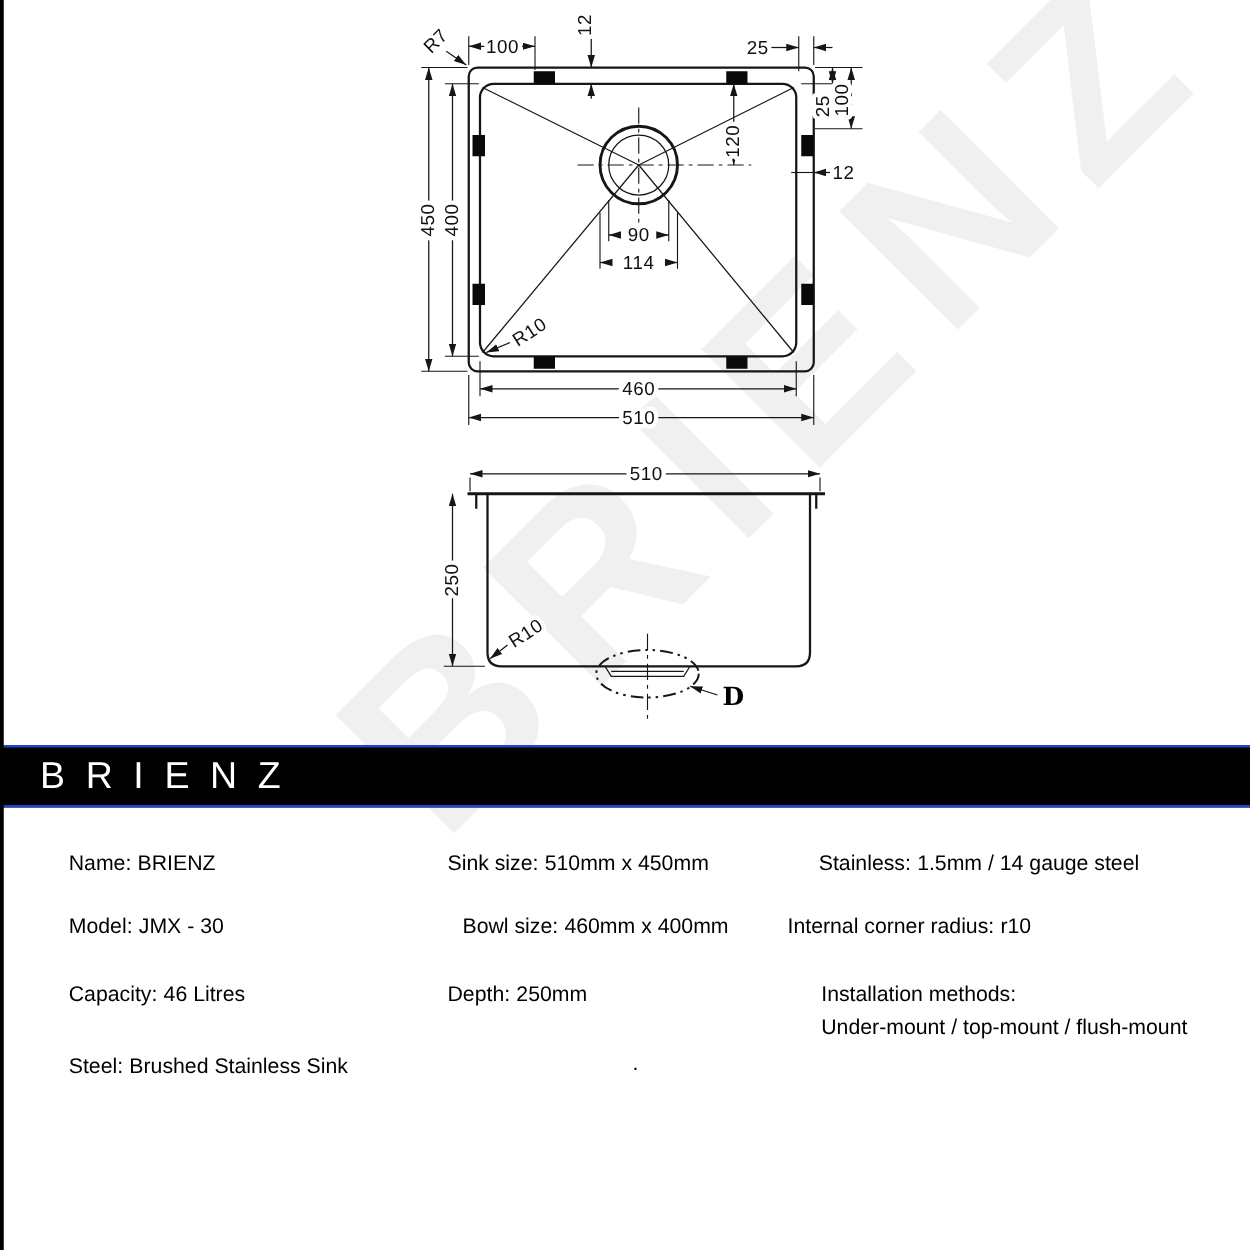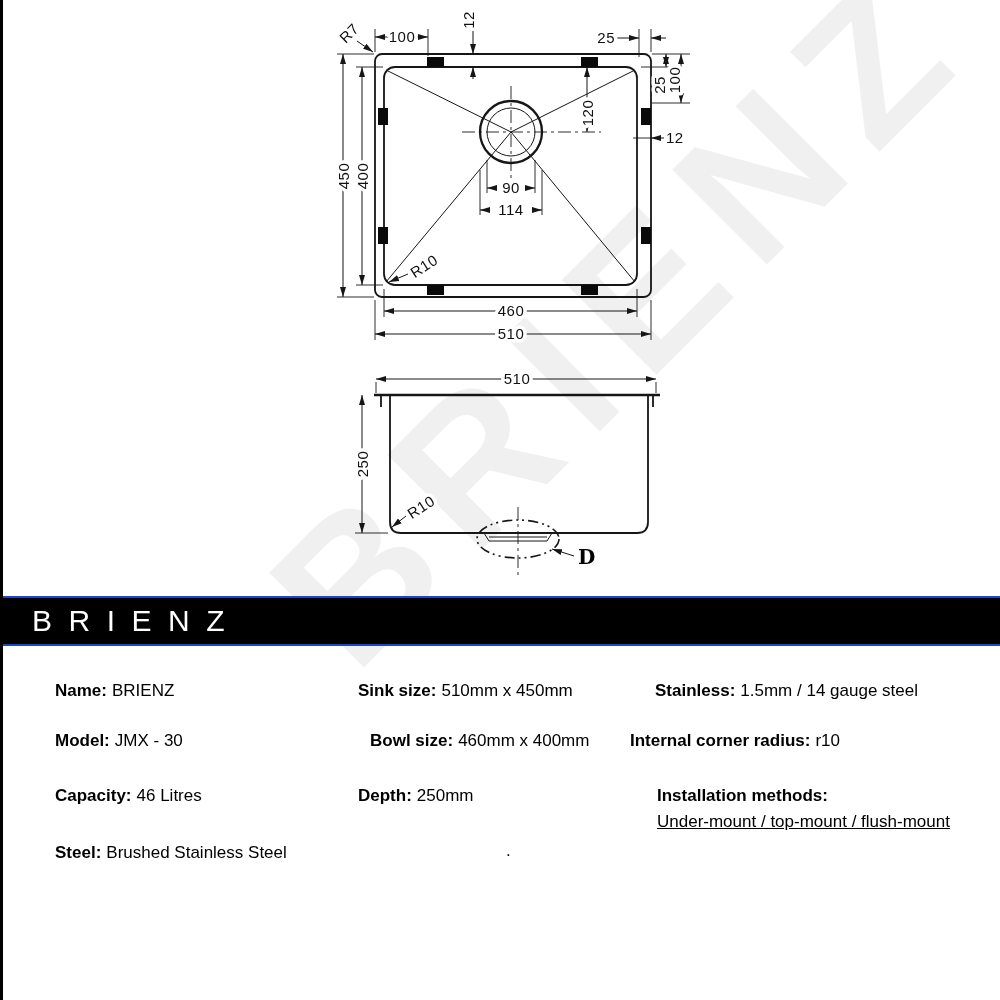--- a/index.html
+++ b/index.html
@@ -26,22 +26,22 @@
   .dlabel{font-family:"DejaVu Serif",serif;font-size:20px;font-weight:bold;fill:#000;}
   
   #brand-bar{position:absolute;left:0;top:596px;width:1000px;height:50px;box-sizing:border-box;
              background:var(--bar-bg,#000);border-top:2px solid var(--accent,#1d45c9);
              border-bottom:2px solid var(--accent,#1d45c9);border-left:2px solid var(--accent,#1d45c9);
              z-index:2;}
   #brand-bar .brand{display:block;padding-left:30px;line-height:45px;font-size:30px;
              color:var(--bar-fg,#fff);letter-spacing:0.55em;font-weight:400;}
   
   .cell{position:absolute;font-size:17px;line-height:26px;white-space:nowrap;z-index:2;}
-  .cell b{font-weight:bold;margin-right:5px;}
-  .cell.stack span{display:block;text-decoration:underline;}
+  .cell b{font-weight:normal;margin-right:5px;}
+  .cell.stack span{display:block;}
   #stray-dot{position:absolute;left:506px;top:841px;font-size:17px;z-index:2;}
 </style>
 </head>
 <body>
 
 <div id="page">
 
   <div id="wm-clip">
     <div id="watermark">BRIENZ</div>
   </div>
@@ -185,21 +185,21 @@
     <div class="cell" style="left:55px;top:678px">
       <b>Name:</b><span>BRIENZ</span>
     </div>
     <div class="cell" style="left:55px;top:728px">
       <b>Model:</b><span>JMX - 30</span>
     </div>
     <div class="cell" style="left:55px;top:783px">
       <b>Capacity:</b><span>46 Litres</span>
     </div>
     <div class="cell" style="left:55px;top:840px">
-      <b>Steel:</b><span>Brushed Stainless Steel</span>
+      <b>Steel:</b><span>Brushed Stainless Sink</span>
     </div>
 
     <div class="cell" style="left:358px;top:678px">
       <b>Sink size:</b><span>510mm x 450mm</span>
     </div>
     <div class="cell" style="left:370px;top:728px">
       <b>Bowl size:</b><span>460mm x 400mm</span>
     </div>
     <div class="cell" style="left:358px;top:783px">
       <b>Depth:</b><span>250mm</span>

